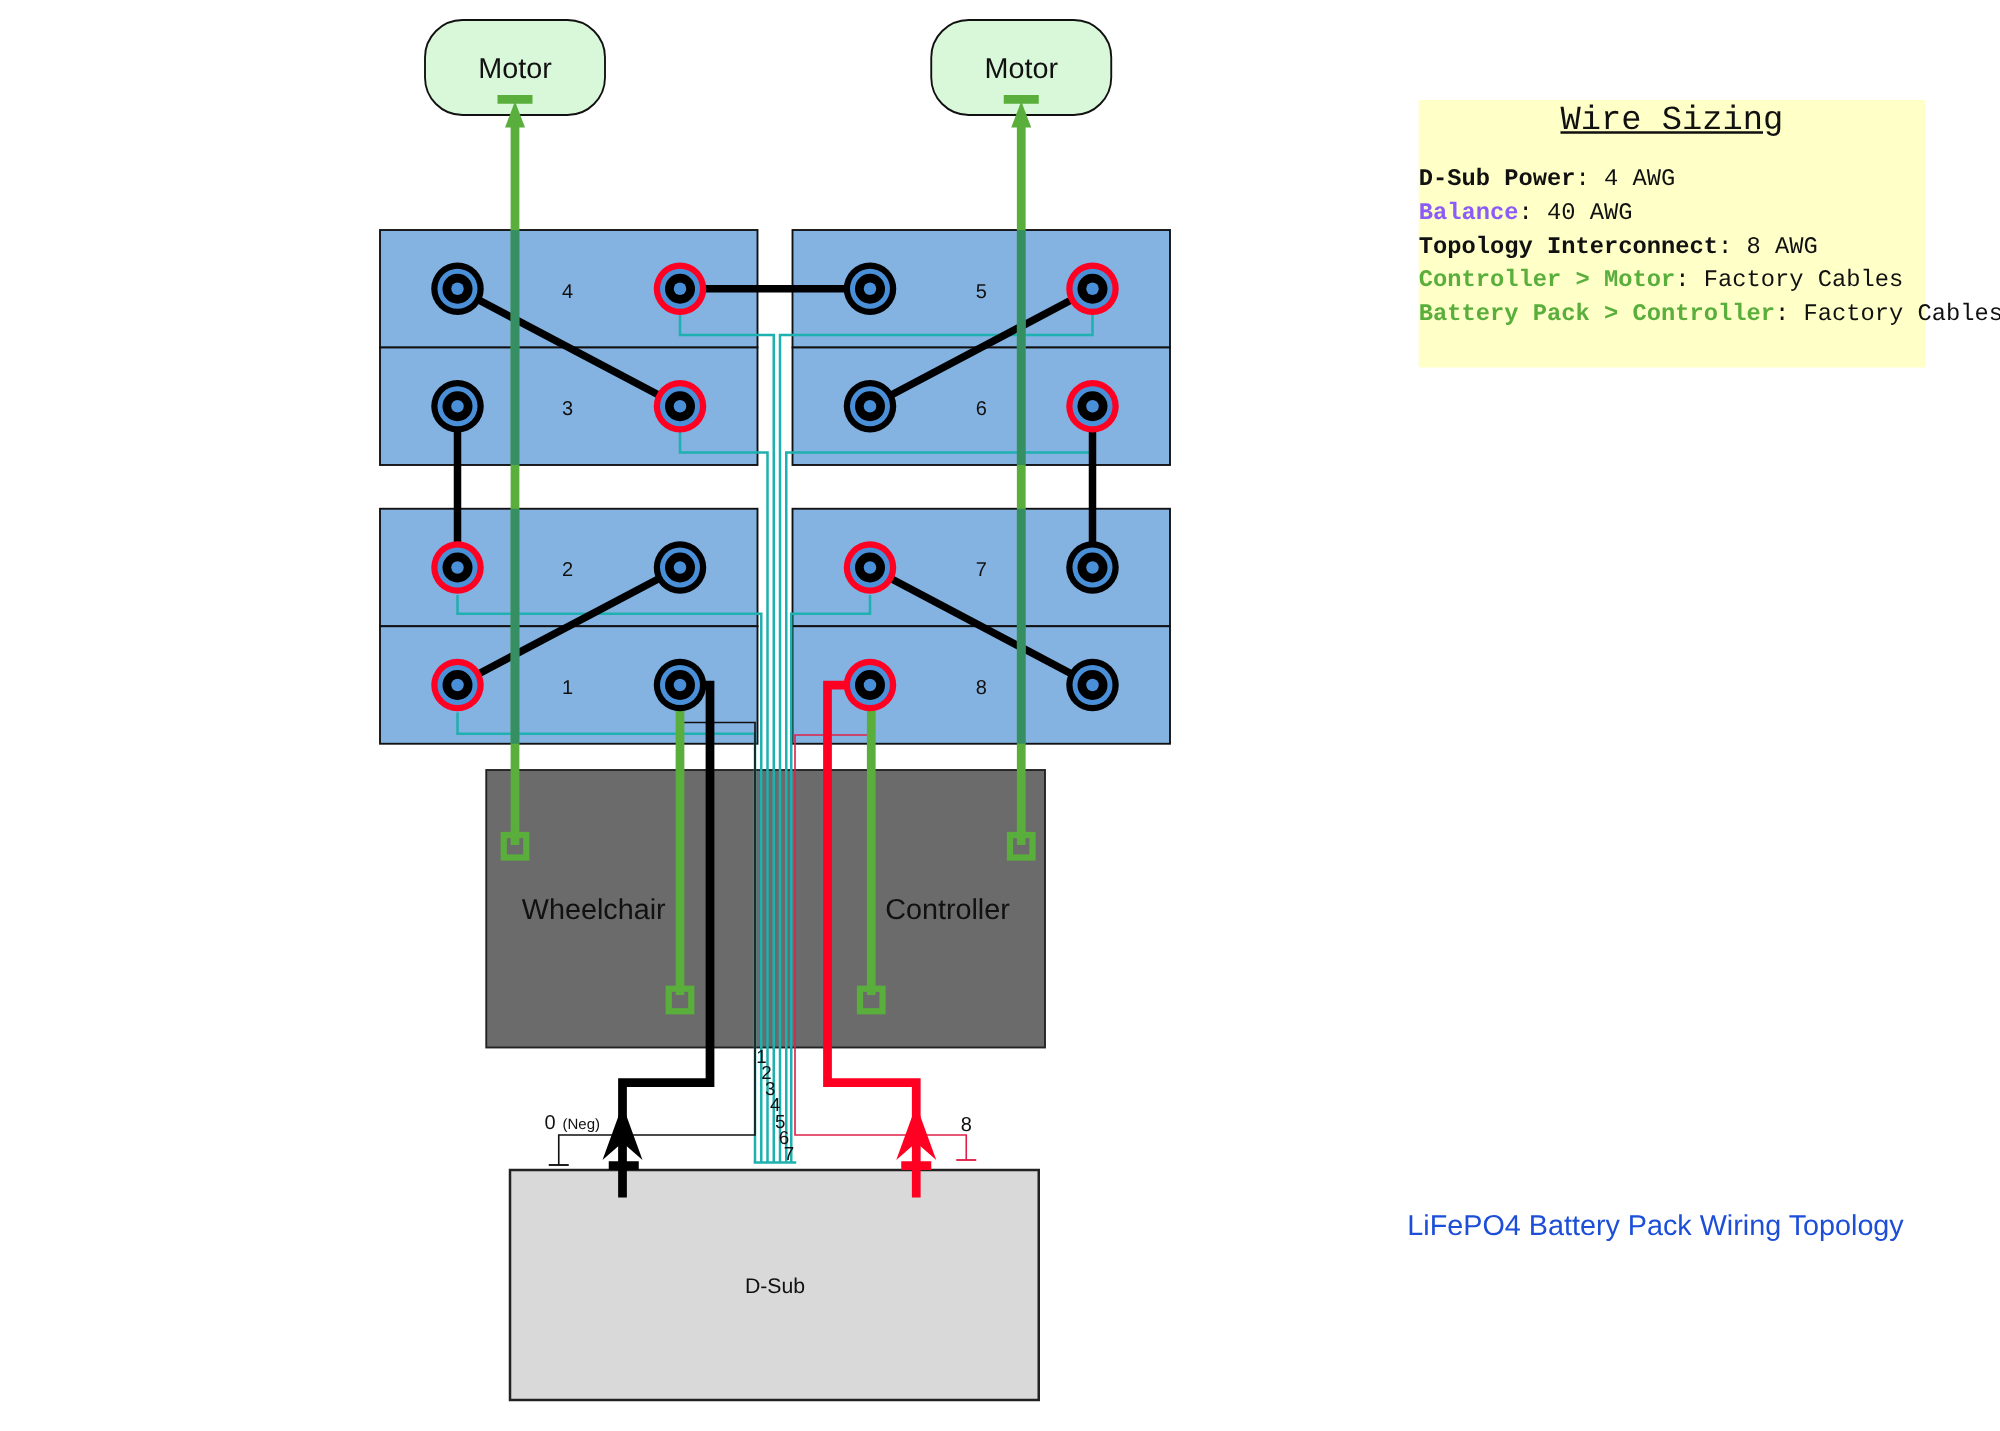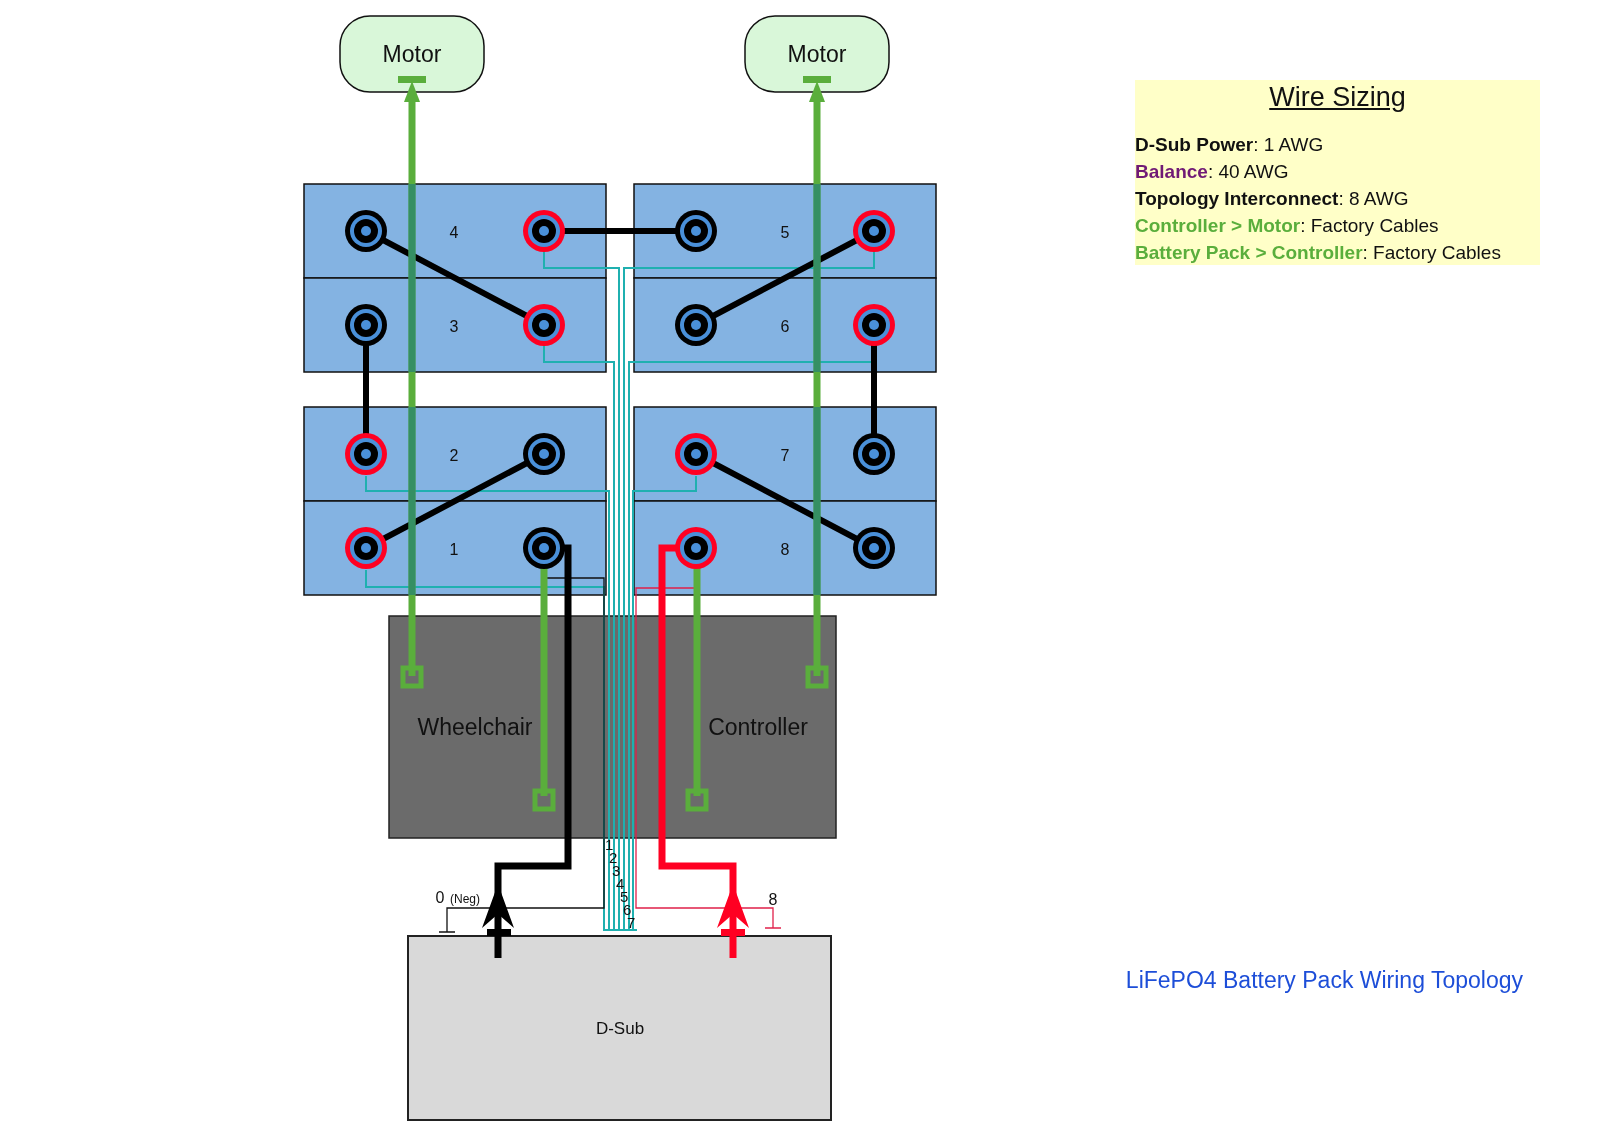--- a/index.html
+++ b/index.html
@@ -1,18 +1,18 @@
 <!DOCTYPE html>
 <html><head>
 <meta charset="utf-8">
 <style>
   html,body{margin:0;padding:0;background:#fff;}
   body{width:1600px;height:1145px;position:relative;overflow:hidden;font-family:"Liberation Sans",sans-serif;}
   svg{position:absolute;left:0;top:0;}
-  .legend{position:absolute;left:1135px;top:80px;width:405px;height:185px;background:#ffffc8;font-size:19px;color:#111;}
+  .legend{position:absolute;left:1135px;top:80px;width:405px;height:214px;background:#ffffc8;font-size:19px;color:#111;font-family:Liberation Mono, monospace;}
   .legend .title{text-align:center;font-size:27px;text-decoration:underline;margin-top:2px;margin-bottom:18px;}
   .legend .row{line-height:27px;white-space:nowrap;}
   .legend b{font-weight:bold;}
   .info{position:absolute;right:77px;top:966px;text-align:right;font-size:23px;line-height:29px;color:#1d4ed8;}
 </style>
 </head>
 <body>
 
 <svg width="1600" height="1145" viewBox="0 0 1600 1145">
 
@@ -220,22 +220,22 @@
     <text x="612" y="876">3</text>
     <text x="616" y="889">4</text>
     <text x="620" y="902">5</text>
     <text x="623" y="915">6</text>
     <text x="627" y="928">7</text>
   </g>
 </svg>
 
 <div class="legend">
   <div class="title">Wire Sizing</div>
-  <div class="row"><b style="color:#111">D-Sub Power</b><span>: 1 AWG</span></div>
-  <div class="row"><b style="color:#701a75">Balance</b><span>: 40 AWG</span></div>
+  <div class="row"><b style="color:#111">D-Sub Power</b><span>: 4 AWG</span></div>
+  <div class="row"><b style="color:#8b5cf6">Balance</b><span>: 40 AWG</span></div>
   <div class="row"><b style="color:#111">Topology Interconnect</b><span>: 8 AWG</span></div>
   <div class="row"><b style="color:#5aae3c">Controller &gt; Motor</b><span>: Factory Cables</span></div>
   <div class="row"><b style="color:#5aae3c">Battery Pack &gt; Controller</b><span>: Factory Cables</span></div>
 </div>
 
 <div class="info">
   <div>LiFePO4 Battery Pack Wiring Topology</div>
 </div>
 
 </body></html>

